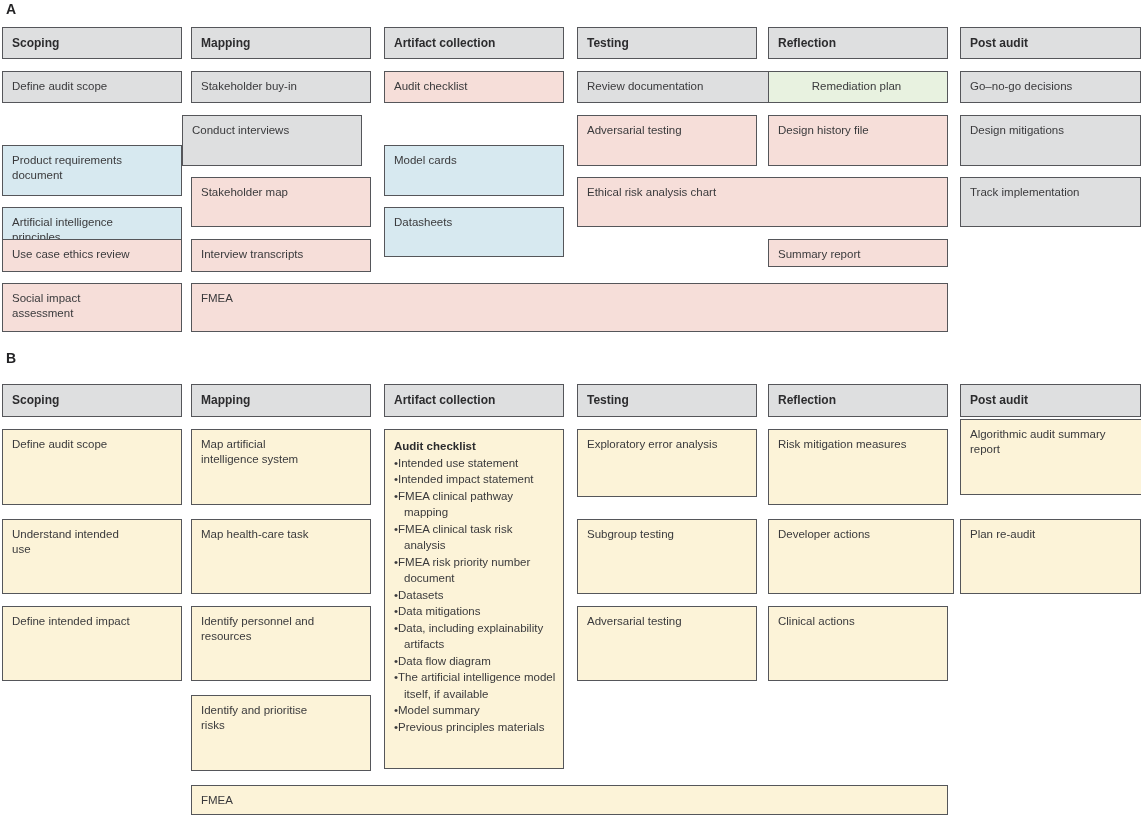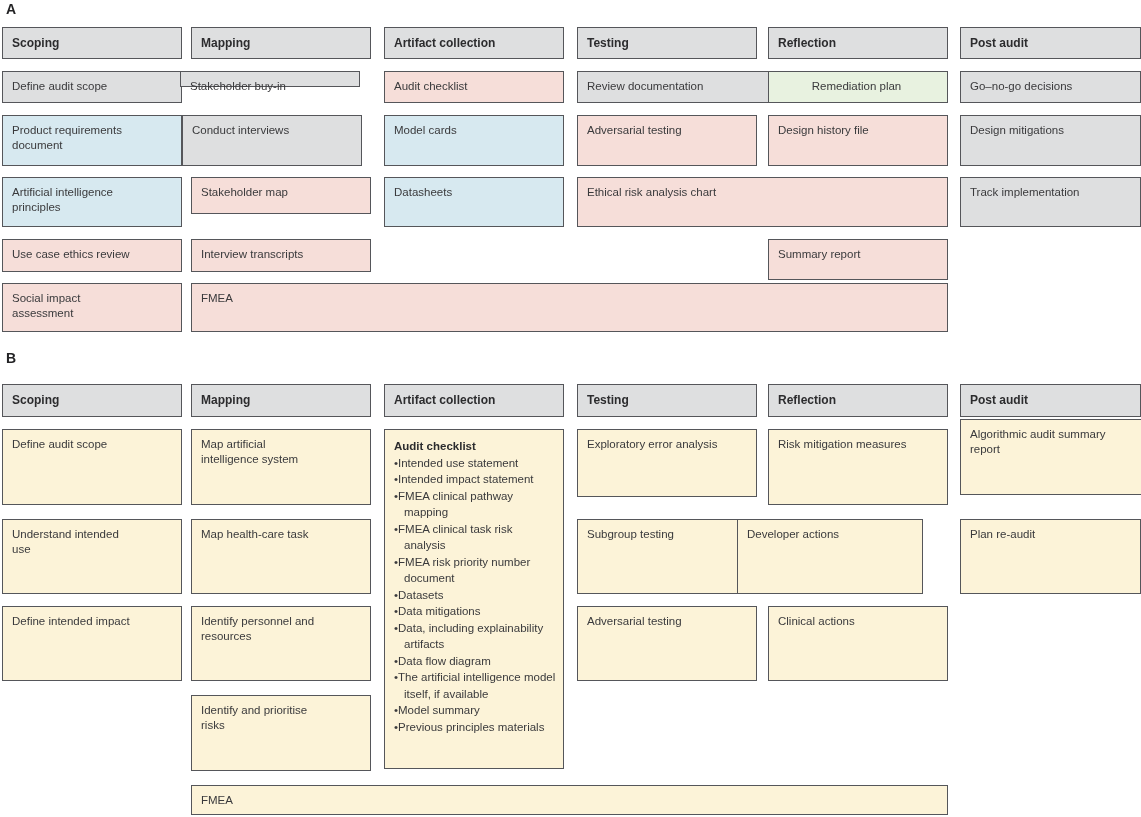--- a/index.html
+++ b/index.html
@@ -36,21 +36,21 @@
     color: var(--text);
     white-space: pre-line;
   }
   .hdr {
     font-weight: bold;
     font-size: 12px;
     color: #2c2c2e;
     padding-top: 8px;
   }
   .grey  { background: var(--grey); }
-  .blue  { background: var(--blue); }
+  .blue  { background: var(--blue); margin-top: 30px; }
   .pink  { background: var(--pink); }
   .green { background: var(--green); text-align: center; }
   .cream { background: var(--cream); }
   .checklist { white-space: normal; padding-top: 8px; padding-right: 6px; }
   .ck-title { font-weight: bold; font-size: 11.5px; line-height: 16.5px; color: #2c2c2e; }
   .ck-item  { padding-left: 10px; text-indent: -10px; line-height: 16.5px; }
   .ck-item::before { content: "\2022 "; }
 </style>
 </head>
 <body>
@@ -60,44 +60,44 @@
   <div class="panel-label" style="left:6px;top:1px">A</div>
 
   <div class="cell grey hdr" style="left:2px;top:27px;width:180px;height:32px">Scoping</div>
   <div class="cell grey hdr" style="left:191px;top:27px;width:180px;height:32px">Mapping</div>
   <div class="cell grey hdr" style="left:384px;top:27px;width:180px;height:32px">Artifact collection</div>
   <div class="cell grey hdr" style="left:577px;top:27px;width:180px;height:32px">Testing</div>
   <div class="cell grey hdr" style="left:768px;top:27px;width:180px;height:32px">Reflection</div>
   <div class="cell grey hdr" style="left:960px;top:27px;width:181px;height:32px">Post audit</div>
 
   <div class="cell grey" style="left:2px;top:71px;width:180px;height:32px">Define audit scope</div>
-  <div class="cell grey" style="left:180px;top:71px;width:180px;height:16px">Stakeholder buy-in</div>
+  <div class="cell grey" style="left:191px;top:71px;width:180px;height:32px">Stakeholder buy-in</div>
   <div class="cell pink" style="left:384px;top:71px;width:180px;height:32px">Audit checklist</div>
   <div class="cell grey" style="left:577px;top:71px;width:205px;height:32px">Review documentation</div>
   <div class="cell green" style="left:768px;top:71px;width:180px;height:32px">Remediation plan</div>
   <div class="cell grey" style="left:960px;top:71px;width:181px;height:32px">Go–no-go decisions</div>
 
   <div class="cell blue" style="left:2px;top:115px;width:180px;height:51px">Product requirements
 document</div>
   <div class="cell grey" style="left:182px;top:115px;width:180px;height:51px">Conduct interviews</div>
   <div class="cell blue" style="left:384px;top:115px;width:180px;height:51px">Model cards</div>
   <div class="cell pink" style="left:577px;top:115px;width:180px;height:51px">Adversarial testing</div>
   <div class="cell pink" style="left:768px;top:115px;width:180px;height:51px">Design history file</div>
   <div class="cell grey" style="left:960px;top:115px;width:181px;height:51px">Design mitigations</div>
 
   <div class="cell blue" style="left:2px;top:177px;width:180px;height:50px">Artificial intelligence
 principles</div>
-  <div class="cell pink" style="left:191px;top:177px;width:180px;height:37px">Stakeholder map</div>
+  <div class="cell pink" style="left:191px;top:177px;width:180px;height:50px">Stakeholder map</div>
   <div class="cell blue" style="left:384px;top:177px;width:180px;height:50px">Datasheets</div>
   <div class="cell pink" style="left:577px;top:177px;width:371px;height:50px">Ethical risk analysis chart</div>
   <div class="cell grey" style="left:960px;top:177px;width:181px;height:50px">Track implementation</div>
 
   <div class="cell pink" style="left:2px;top:239px;width:180px;height:33px">Use case ethics review</div>
   <div class="cell pink" style="left:191px;top:239px;width:180px;height:33px">Interview transcripts</div>
-  <div class="cell pink" style="left:768px;top:239px;width:180px;height:41px">Summary report</div>
+  <div class="cell pink" style="left:768px;top:239px;width:180px;height:28px">Summary report</div>
 
   <div class="cell pink" style="left:2px;top:283px;width:180px;height:49px">Social impact
 assessment</div>
   <div class="cell pink" style="left:191px;top:283px;width:757px;height:49px">FMEA</div>
 
   <div class="panel-label" style="left:6px;top:350px">B</div>
 
   <div class="cell grey hdr" style="left:2px;top:384px;width:180px;height:33px">Scoping</div>
   <div class="cell grey hdr" style="left:191px;top:384px;width:180px;height:33px">Mapping</div>
   <div class="cell grey hdr" style="left:384px;top:384px;width:180px;height:33px">Artifact collection</div>
@@ -132,21 +132,21 @@
     <div class="ck-item">The artificial intelligence model itself, if available</div>
     <div class="ck-item">Model summary</div>
     <div class="ck-item">Previous principles materials</div>
   </div>
 
   <div class="cell cream" style="left:577px;top:429px;width:180px;height:68px">Exploratory error analysis</div>
   <div class="cell cream" style="left:577px;top:519px;width:180px;height:75px">Subgroup testing</div>
   <div class="cell cream" style="left:577px;top:606px;width:180px;height:75px">Adversarial testing</div>
 
   <div class="cell cream" style="left:768px;top:429px;width:180px;height:76px">Risk mitigation measures</div>
-  <div class="cell cream" style="left:737px;top:519px;width:186px;height:75px">Developer actions</div>
+  <div class="cell cream" style="left:768px;top:519px;width:186px;height:75px">Developer actions</div>
   <div class="cell cream" style="left:768px;top:606px;width:180px;height:75px">Clinical actions</div>
 
   <div class="cell cream" style="left:960px;top:419px;width:189px;height:76px">Algorithmic audit summary
 report</div>
   <div class="cell cream" style="left:960px;top:519px;width:181px;height:75px">Plan re-audit</div>
 
   <div class="cell cream" style="left:191px;top:785px;width:757px;height:30px">FMEA</div>
 
 </div>
 

